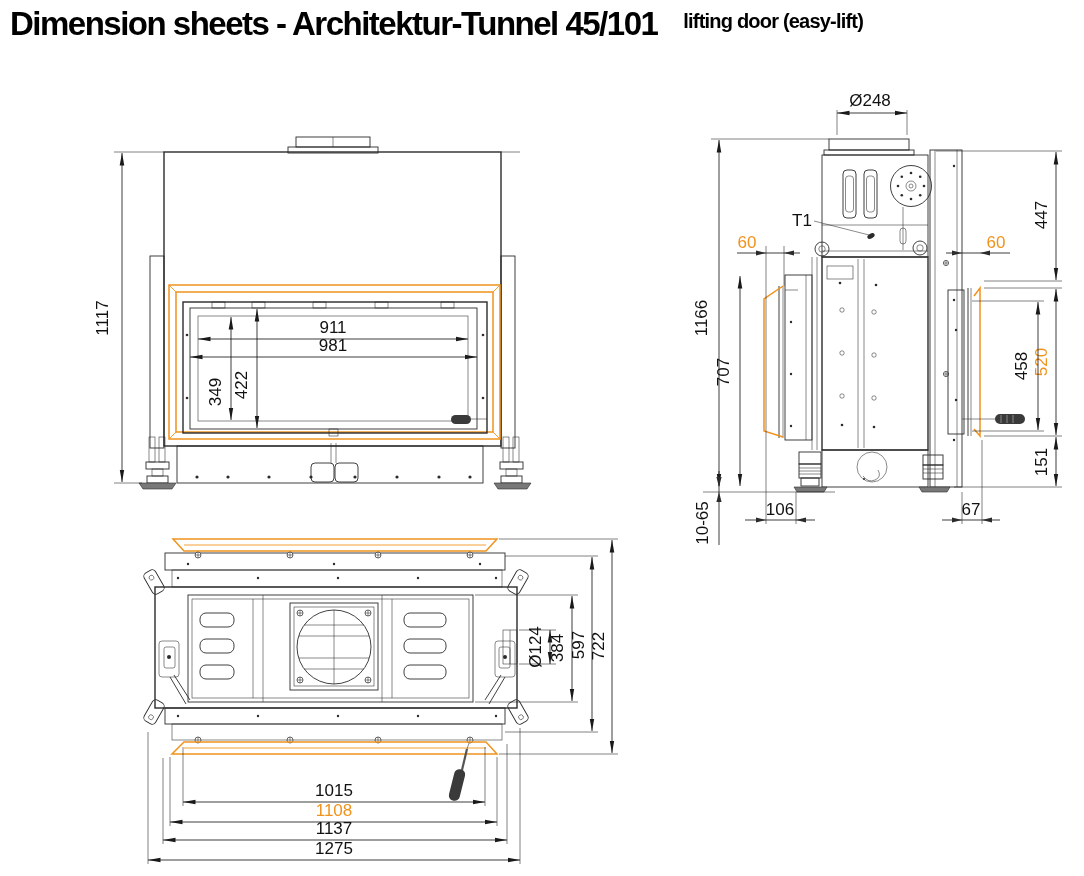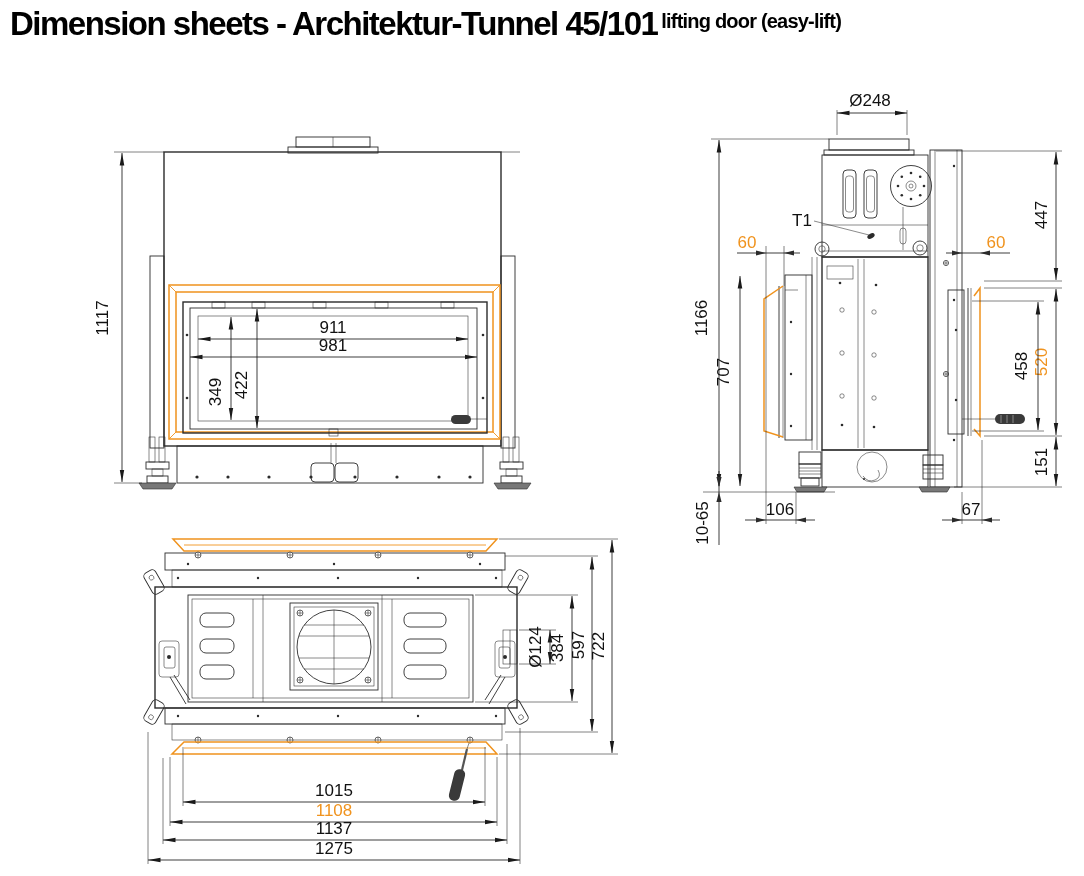--- a/index.html
+++ b/index.html
@@ -2,21 +2,21 @@
 <html style="--accent: #F0931E; --line: #2B2B2B;"><head>
 <meta charset="utf-8">
 <style>
   :root { --accent:#F0931E; --line:#2B2B2B; }
   html,body { margin:0; padding:0; background:#fff; }
   #stage { position:relative; width:1084px; height:876px; background:#fff; overflow:hidden;
            font-family:"Liberation Sans", sans-serif; }
   #titlebar { position:absolute; left:10px; top:4px; display:flex; align-items:flex-start; }
   #main-title { font-size:33px; font-weight:bold; letter-spacing:-1.5px; color:#000; line-height:40px; }
   #sub-title  { font-size:20px; font-weight:bold; letter-spacing:-0.8px; color:#000; line-height:24px;
-                margin-left:4px; margin-top:5px; }
+                margin-left:26px; margin-top:5px; }
   svg { position:absolute; left:0; top:0; }
   .s1 { stroke:var(--line); stroke-width:1.4; fill:none; }
   .s2 { stroke:var(--line); stroke-width:0.9; fill:none; }
   .s3 { stroke:var(--line); stroke-width:0.55; fill:none; }
   .dim { stroke:#1a1a1a; stroke-width:0.85; fill:none; }
   .ext { stroke:#1a1a1a; stroke-width:0.55; fill:none; }
   .org { stroke:var(--accent); stroke-width:1.5; fill:none; }
   .org2{ stroke:var(--accent); stroke-width:0.9; fill:none; }
   .fillD { fill:#3a3a3a; stroke:none; }
   .fillG { fill:#787878; stroke:var(--line); stroke-width:0.6; }

